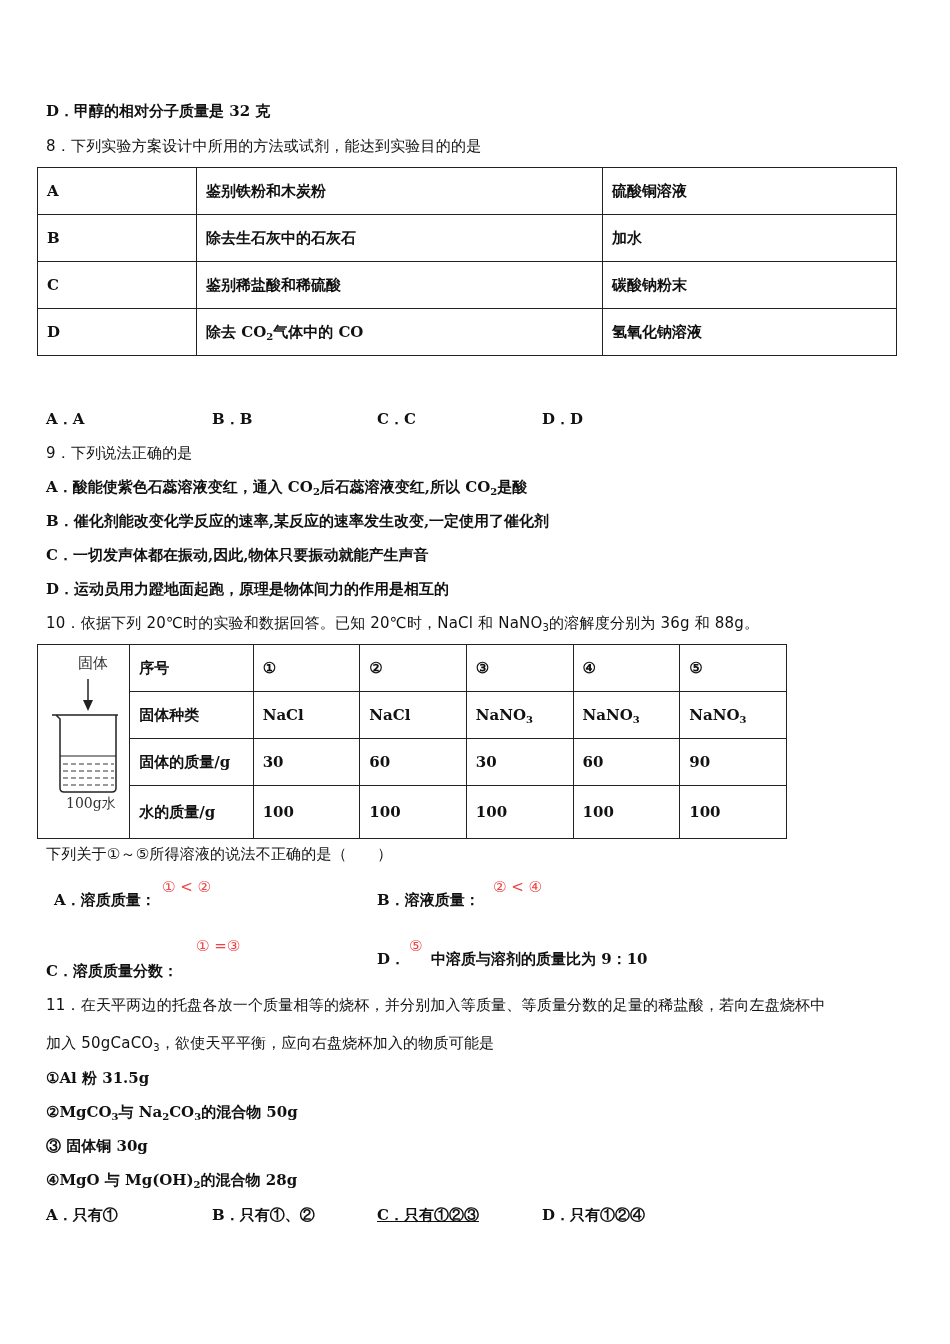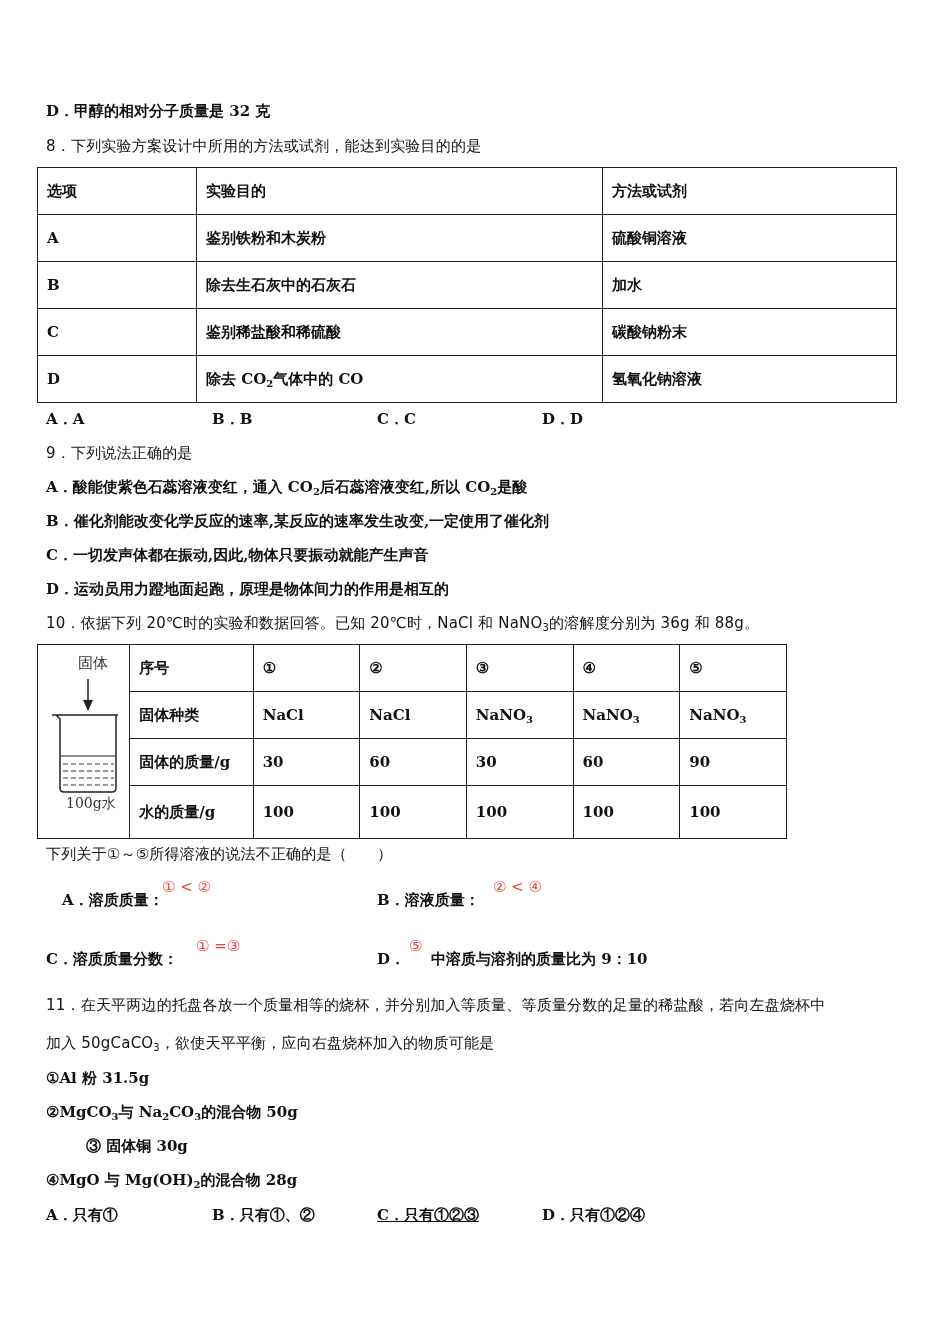--- a/index.html
+++ b/index.html
@@ -24,25 +24,20 @@
   .beaker-fig { position: absolute; left: 0; top: 0; width: 92px; height: 196px; }
 </style>
 </head>
 <body>
 
 <div class="line" style="top:101px;">D．甲醇的相对分子质量是 32 克</div>
 
 <div class="line sans" style="top:136px;">8．下列实验方案设计中所用的方法或试剂，能达到实验目的的是</div>
 <table class="t8">
   <tbody>
-      <tr>
-    <td>选项</td>
-    <td>实验目的</td>
-    <td>方法或试剂</td>
-  </tr>
   <tr>
     <td>A</td>
     <td>鉴别铁粉和木炭粉</td>
     <td>硫酸铜溶液</td>
   </tr>
   <tr>
     <td>B</td>
     <td>除去生石灰中的石灰石</td>
     <td>加水</td>
   </tr>
@@ -124,37 +119,37 @@
     <td class="val">100</td>
     <td class="val">100</td>
     <td class="val">100</td>
   </tr>
 </tbody>
   </table>
 
 <div class="line sans" style="top:844px;">下列关于①～⑤所得溶液的说法不正确的是（　　）</div>
 
 <div class="opts" style="top:890px;">
-  <span style="left:16px;">A．溶质质量：</span>
+  <span style="left:8px;">A．溶质质量：</span>
   <span class="circ" style="left:116px;top:-13px;">① &lt; ②</span>
   <span style="left:331px;">B．溶液质量：</span>
   <span class="circ" style="left:447px;top:-13px;">② &lt; ④</span>
 </div>
 <div class="opts" style="top:949px;">
-  <span style="left:0;">C．溶质质量分数：</span>
+  <span style="left:0;margin-top:12px;">C．溶质质量分数：</span>
   <span class="circ" style="left:150px;top:-13px;font-style:italic;">① =③</span>
   <span style="left:331px;">D．</span>
   <span class="circ" style="left:363px;top:-13px;">⑤</span>
   <span style="left:385px;">中溶质与溶剂的质量比为 9：10</span>
 </div>
 
 <div class="line sans" style="top:995px;font-size:15px;">11．在天平两边的托盘各放一个质量相等的烧杯，并分别加入等质量、等质量分数的足量的稀盐酸，若向左盘烧杯中</div>
 <div class="line sans" style="top:1033px;"><span>加入 50gCaCO</span><sub>3</sub><span>，欲使天平平衡，应向右盘烧杯加入的物质可能是</span></div>
 <div class="line" style="top:1068px;">①Al 粉 31.5g</div>
 <div class="line" style="top:1102px;"><span>②MgCO</span><sub>3</sub><span>与 Na</span><sub>2</sub><span>CO</span><sub>3</sub><span>的混合物 50g</span></div>
-<div class="line" style="top:1136px;margin-left:40px;">③ 固体铜 30g</div>
+<div class="line" style="top:1136px;">③ 固体铜 30g</div>
 <div class="line" style="top:1170px;"><span>④MgO 与 Mg(OH)</span><sub>2</sub><span>的混合物 28g</span></div>
 <div class="opts" style="top:1205px;">
   <span style="left:0;">A．只有①</span>
   <span style="left:166px;">B．只有①、②</span>
   <span style="left:331px;text-decoration:underline;">C．只有①②③</span>
   <span style="left:496px;">D．只有①②④</span>
 </div>
 
 </body></html>

